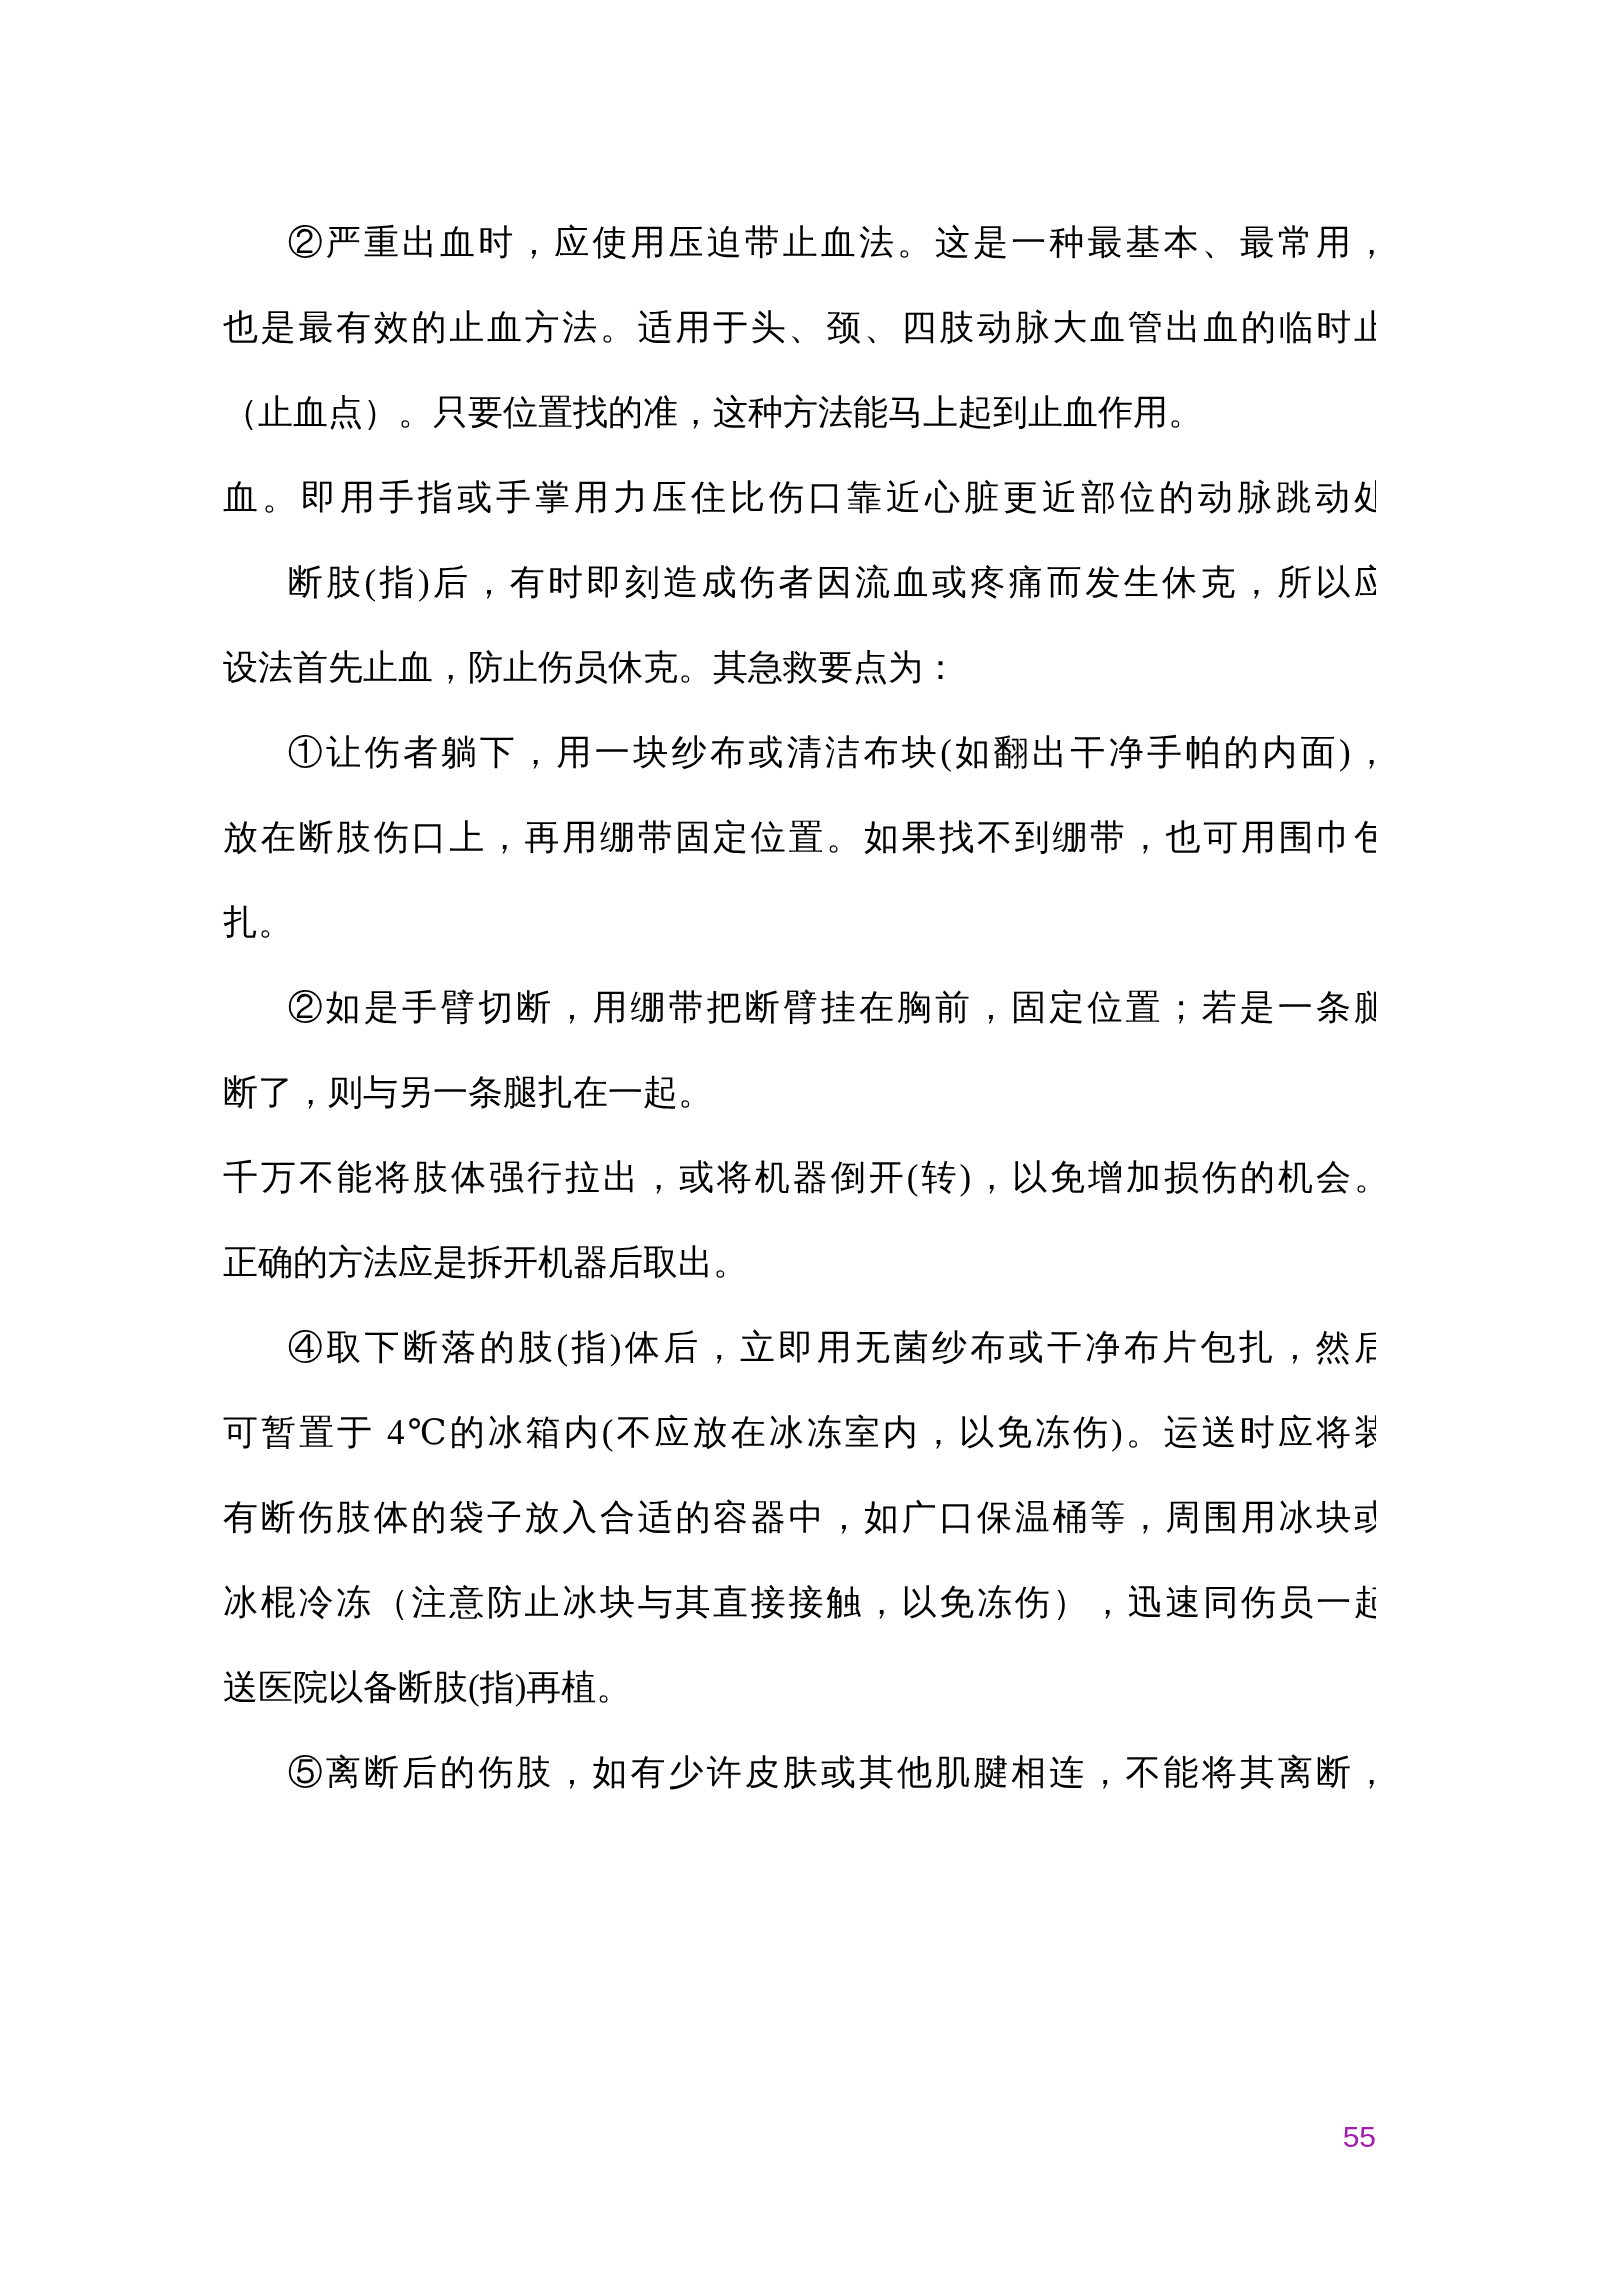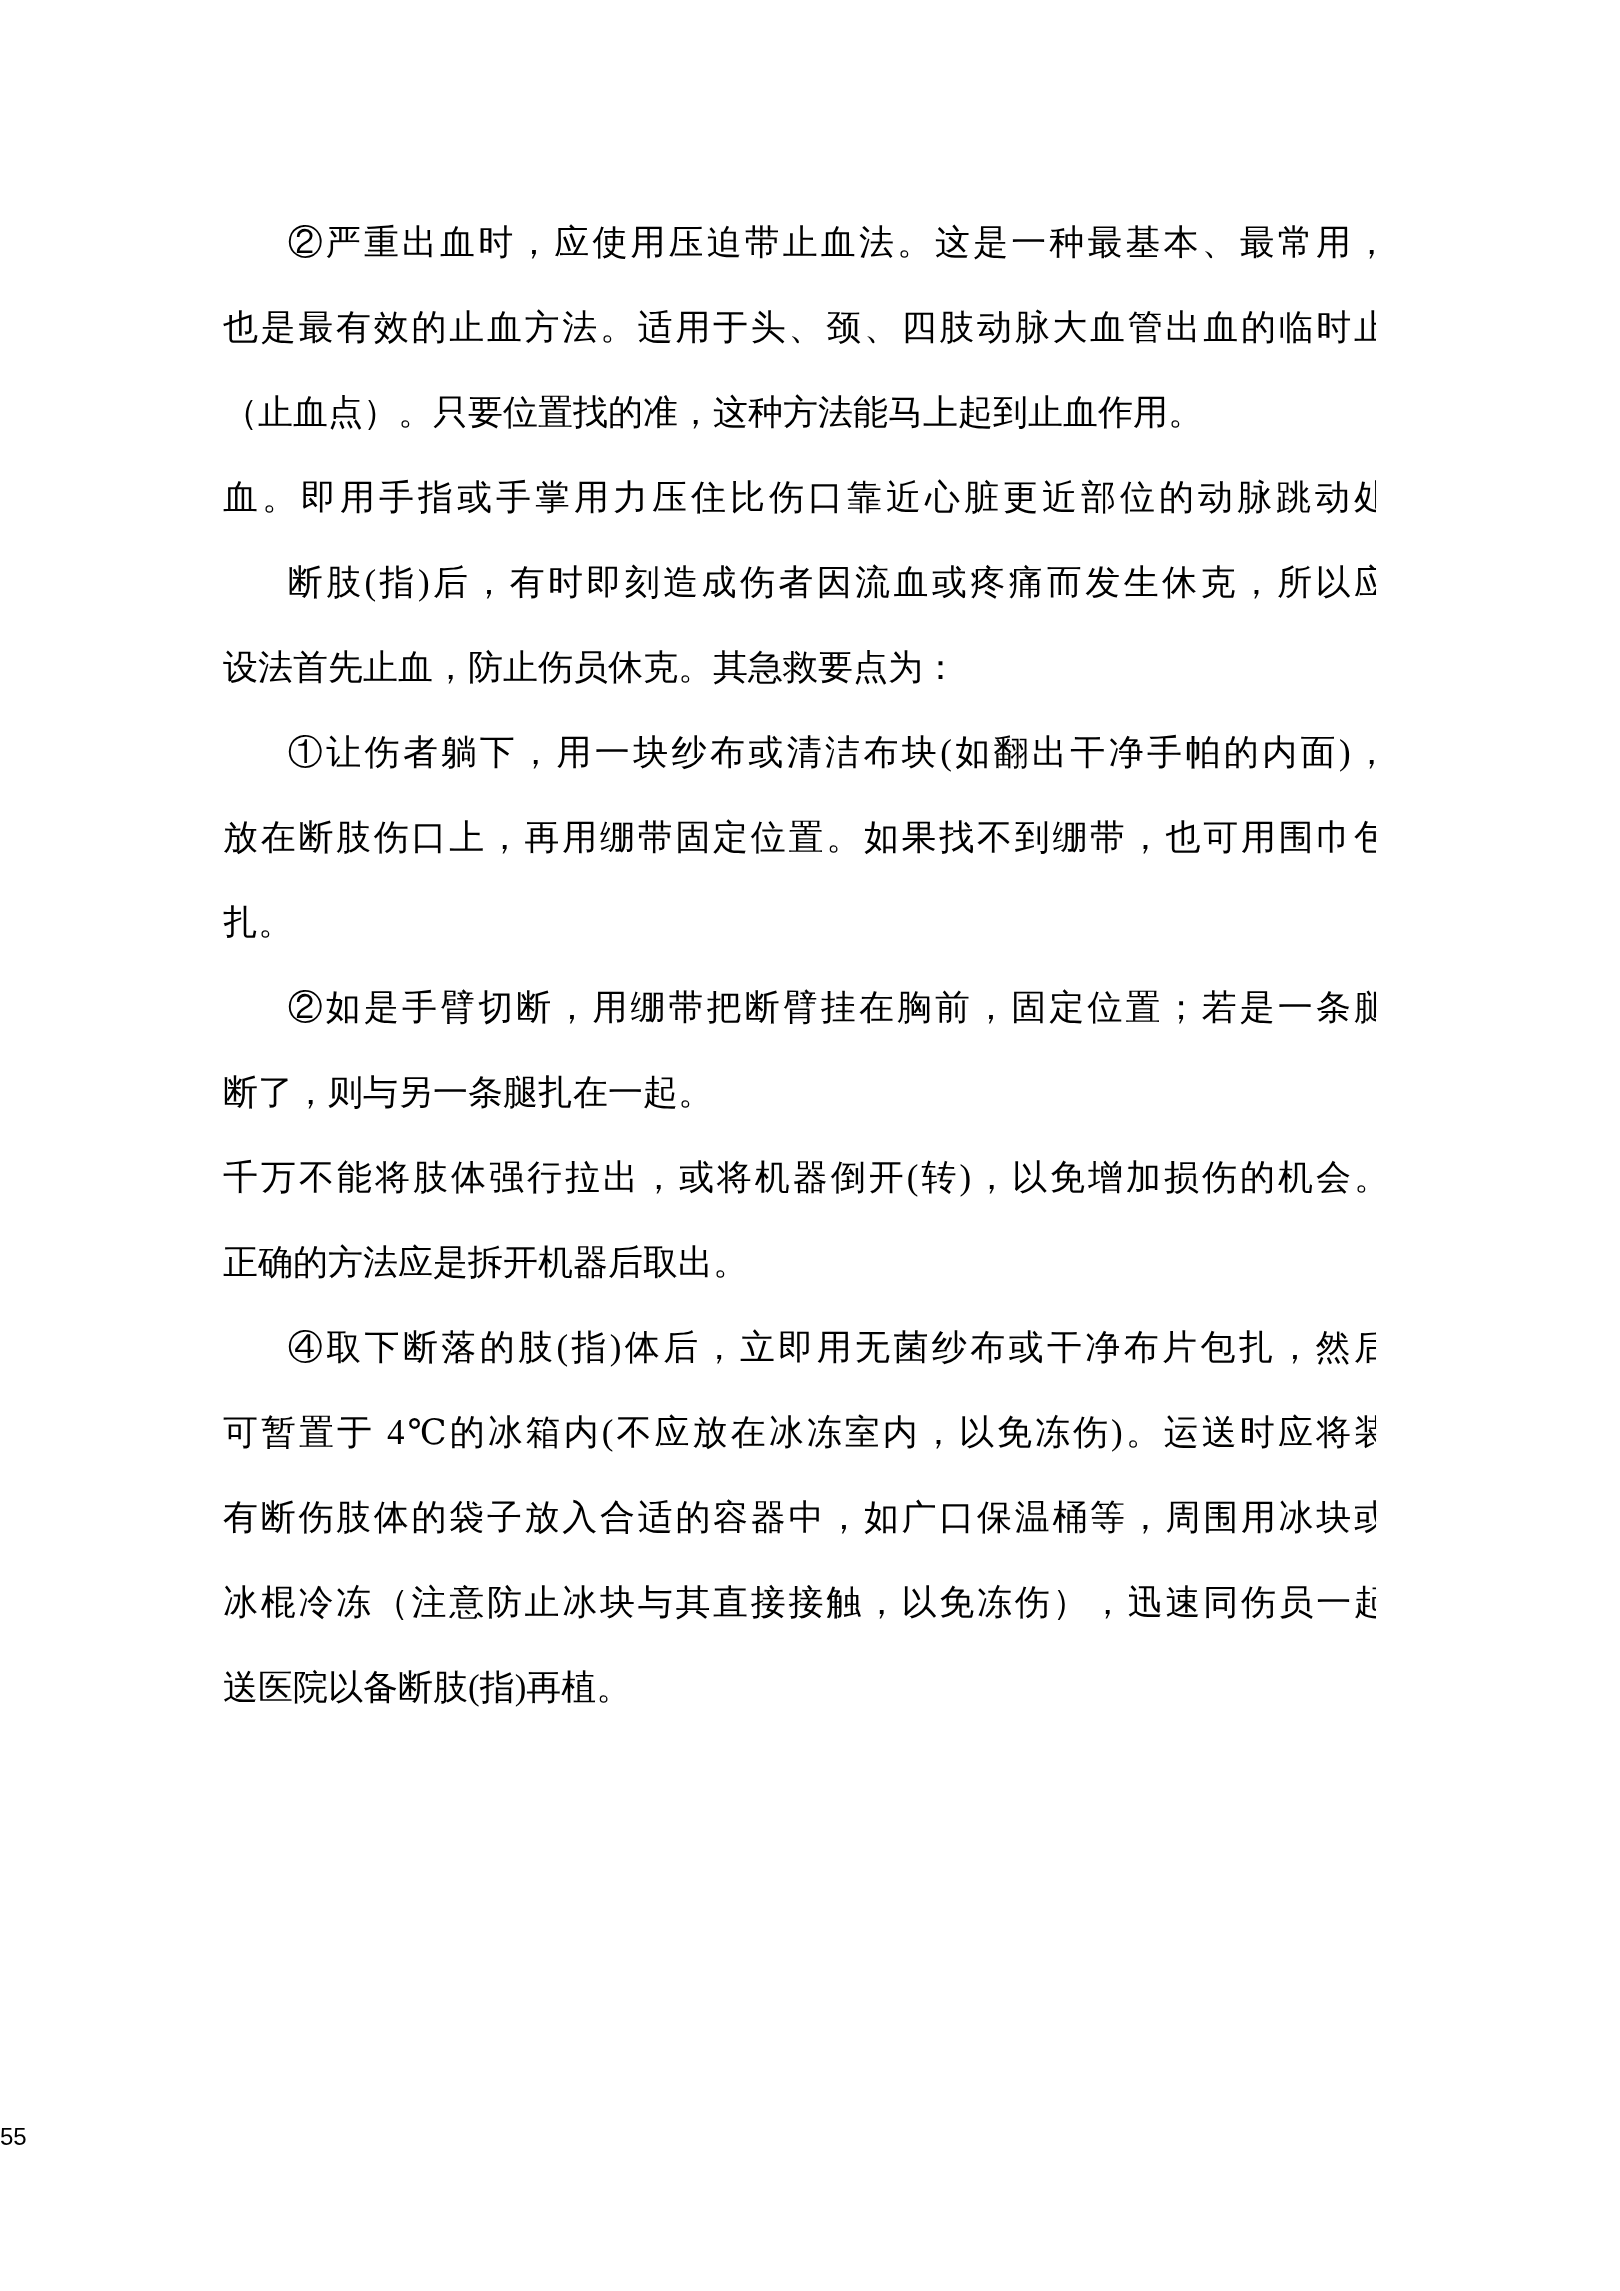--- a/index.html
+++ b/index.html
@@ -32,25 +32,25 @@
     text-align-last: justify;
   }
   .line.indent {
     text-indent: 1.85em;
   }
   .page-number {
     position: absolute;
     top: 2117px;
     left: 0;
     width: 100%;
-    text-align: left;
+    text-align: right;
     font-family: "Liberation Sans", "DejaVu Sans", sans-serif;
-    font-size: 24px;
+    font-size: 30px;
     line-height: 39px;
-    color: #000000;
+    color: #a21caf;
   }
 </style>
 </head>
 <body>
 
 <div class="page">
   <div class="text-block">
     <div class="line indent fill">②严重出血时，应使用压迫带止血法。这是一种最基本、最常用，</div>
     <div class="line fill">也是最有效的止血方法。适用于头、颈、四肢动脉大血管出血的临时止</div>
     <div class="line end">（止血点）。只要位置找的准，这种方法能马上起到止血作用。</div>
@@ -62,17 +62,18 @@
     <div class="line end">扎。</div>
     <div class="line indent fill">②如是手臂切断，用绷带把断臂挂在胸前，固定位置；若是一条腿</div>
     <div class="line end">断了，则与另一条腿扎在一起。</div>
     <div class="line fill">千万不能将肢体强行拉出，或将机器倒开(转)，以免增加损伤的机会。</div>
     <div class="line end">正确的方法应是拆开机器后取出。</div>
     <div class="line indent fill">④取下断落的肢(指)体后，立即用无菌纱布或干净布片包扎，然后</div>
     <div class="line fill">可暂置于 4℃的冰箱内(不应放在冰冻室内，以免冻伤)。运送时应将装</div>
     <div class="line fill">有断伤肢体的袋子放入合适的容器中，如广口保温桶等，周围用冰块或</div>
     <div class="line fill">冰棍冷冻（注意防止冰块与其直接接触，以免冻伤），迅速同伤员一起</div>
     <div class="line end">送医院以备断肢(指)再植。</div>
+    <div class="line indent fill">⑤离断后的伤肢，如有少许皮肤或其他肌腱相连，不能将其离断，</div>
   </div>
 
   <div class="page-number">55</div>
 </div>
 
 
 </body></html>

